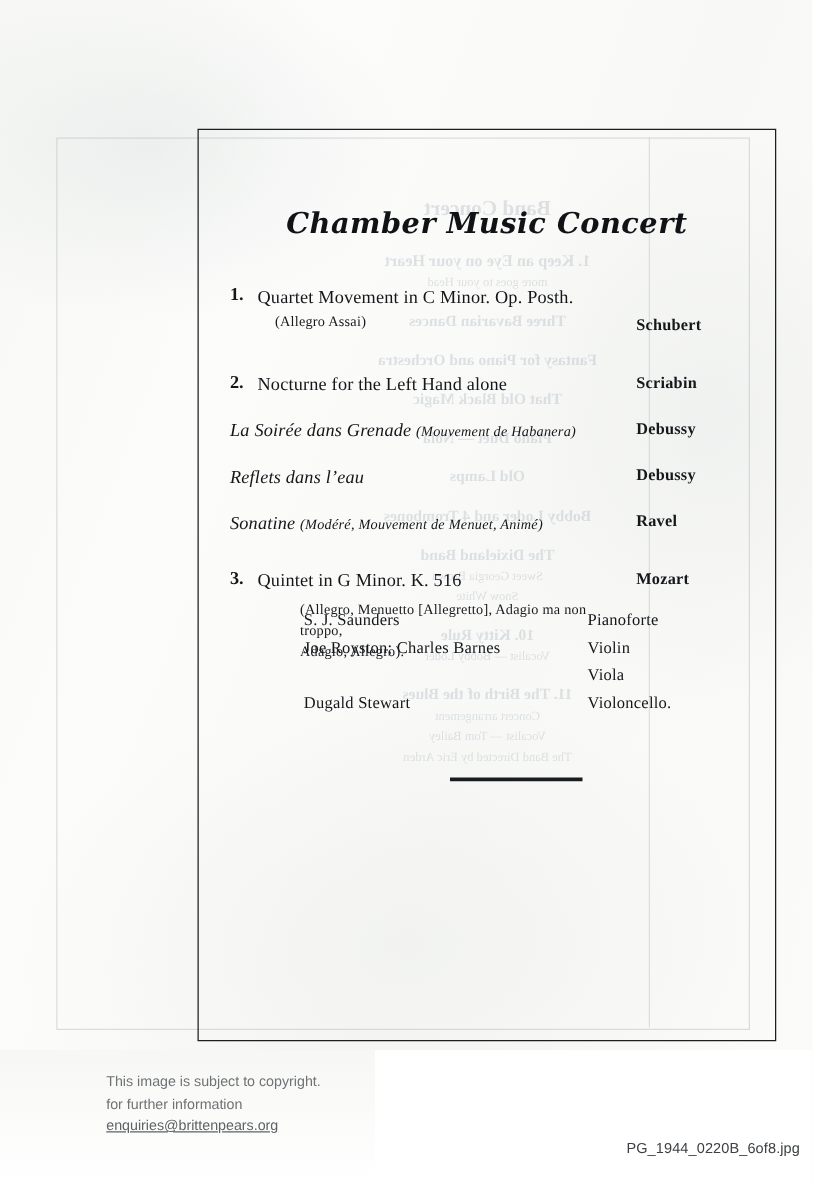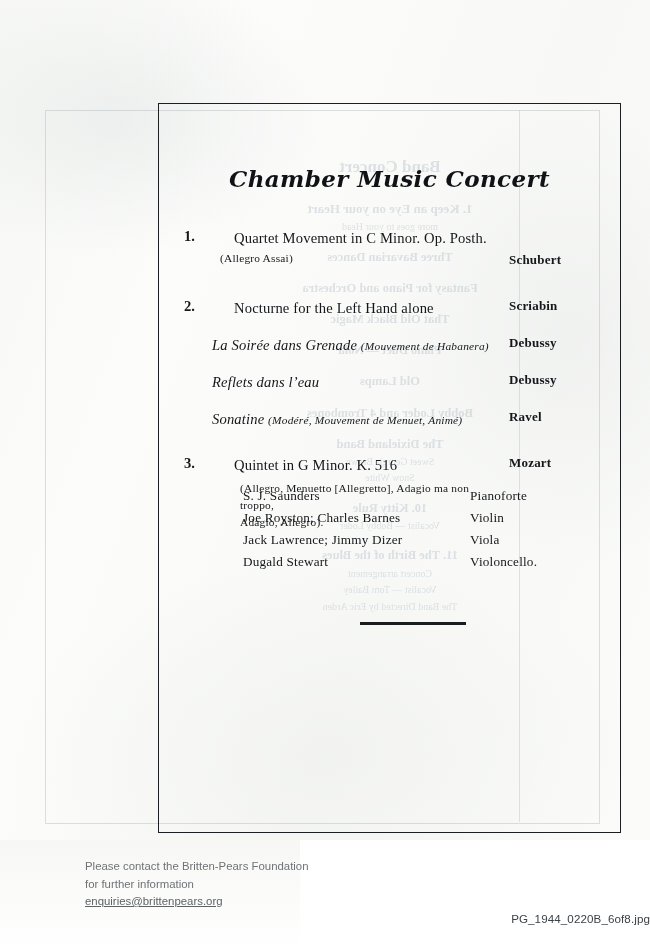--- a/index.html
+++ b/index.html
@@ -141,21 +141,20 @@
   }
   .work-main {
     display: block;
     padding-left: 26px;
     padding-right: 120px;
     font-size: 14.6px;
     font-weight: 400;
     letter-spacing: 0.15px;
     line-height: 1.5;
     color: #14161a;
-    margin-left: 28px;
   }
   .work-main.indented {
     font-style: italic;
   }
   .num {
     position: absolute;
     left: 26px;
     top: 0;
     font-size: 14.6px;
     font-weight: 600;
@@ -268,21 +267,21 @@
     font-size: 11.4px;
     line-height: 17.5px;
     color: #6f7376;
   }
   #copyright .email {
     color: #5e6265;
     text-decoration: underline;
   }
   #filename {
     position: absolute;
-    right: 0;
+    right: 10px;
     top: 72px;
     font-family: "Liberation Sans", sans-serif;
     font-size: 11.6px;
     color: #3d4144;
     letter-spacing: 0.1px;
   }
 
   
   #footer-smudge {
     position: absolute;
@@ -392,36 +391,35 @@
     <div id="performers">
       <div class="perf-row">
         <span class="perf-name">S. J. Saunders</span>
         <span class="perf-inst">Pianoforte</span>
       </div>
       <div class="perf-row">
         <span class="perf-name">Joe Royston; Charles Barnes</span>
         <span class="perf-inst">Violin</span>
       </div>
       <div class="perf-row">
-        <span class="perf-name">Jack Lawrence; Jimmy Dizer</span>
         <span class="perf-inst">Viola</span>
       </div>
       <div class="perf-row">
         <span class="perf-name">Dugald Stewart</span>
         <span class="perf-inst">Violoncello.</span>
       </div>
     </div>
 
     <div id="divider"></div>
 
   </div>
 
   <div id="footer">
     <div id="footer-smudge"></div>
     <div id="copyright">
-      <div>Please contact the Britten-Pears Foundation</div>
+      <div>This image is subject to copyright.</div>
       <div>for further information</div>
       <div class="email">enquiries@brittenpears.org</div>
     </div>
     <div id="filename">PG_1944_0220B_6of8.jpg</div>
   </div>
 
 </div>
 
 </body></html>

